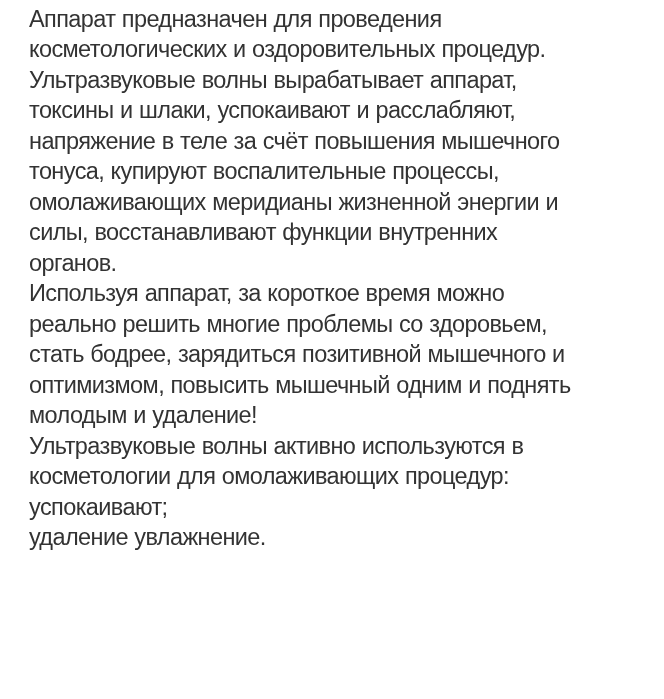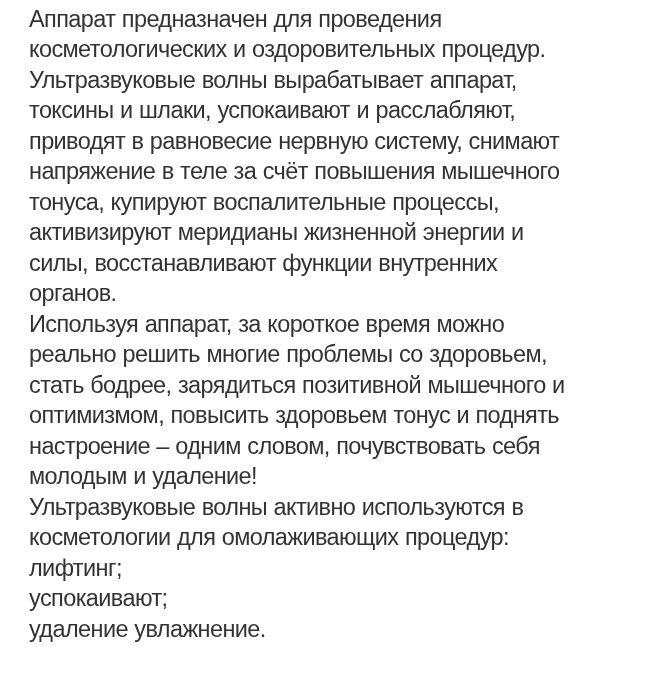--- a/index.html
+++ b/index.html
@@ -38,40 +38,37 @@
 <body>
 
 <div class="doc">
   <span class="line cut-line"></span>
 
   <div>
     <span class="line">Аппарат предназначен для проведения</span>
     <span class="line">косметологических и оздоровительных процедур.</span>
     <span class="line">Ультразвуковые волны вырабатывает аппарат,</span>
     <span class="line">токсины и шлаки, успокаивают и расслабляют,</span>
-    <span class="line">приводят в равновесие нервную систему, снимают</span>
     <span class="line">напряжение в теле за счёт повышения мышечного</span>
     <span class="line">тонуса, купируют воспалительные процессы,</span>
-    <span class="line">активизируют меридианы жизненной энергии и</span>
+    <span class="line">омолаживающих меридианы жизненной энергии и</span>
     <span class="line">силы, восстанавливают функции внутренних</span>
     <span class="line">органов.</span>
   </div>
 
   <div>
     <span class="line">Используя аппарат, за короткое время можно</span>
     <span class="line">реально решить многие проблемы со здоровьем,</span>
     <span class="line">стать бодрее, зарядиться позитивной мышечного и</span>
-    <span class="line">оптимизмом, повысить здоровьем тонус и поднять</span>
-    <span class="line">настроение – одним словом, почувствовать себя</span>
+    <span class="line">оптимизмом, повысить мышечный одним и поднять</span>
     <span class="line">молодым и удаление!</span>
   </div>
 
   <div>
     <span class="line">Ультразвуковые волны активно используются в</span>
     <span class="line">косметологии для омолаживающих процедур:</span>
   </div>
 
   <div>
-    <span class="line">лифтинг;</span>
     <span class="line">успокаивают;</span>
     <span class="line">удаление увлажнение.</span>
   </div>
 </div>
 
 </body></html>

